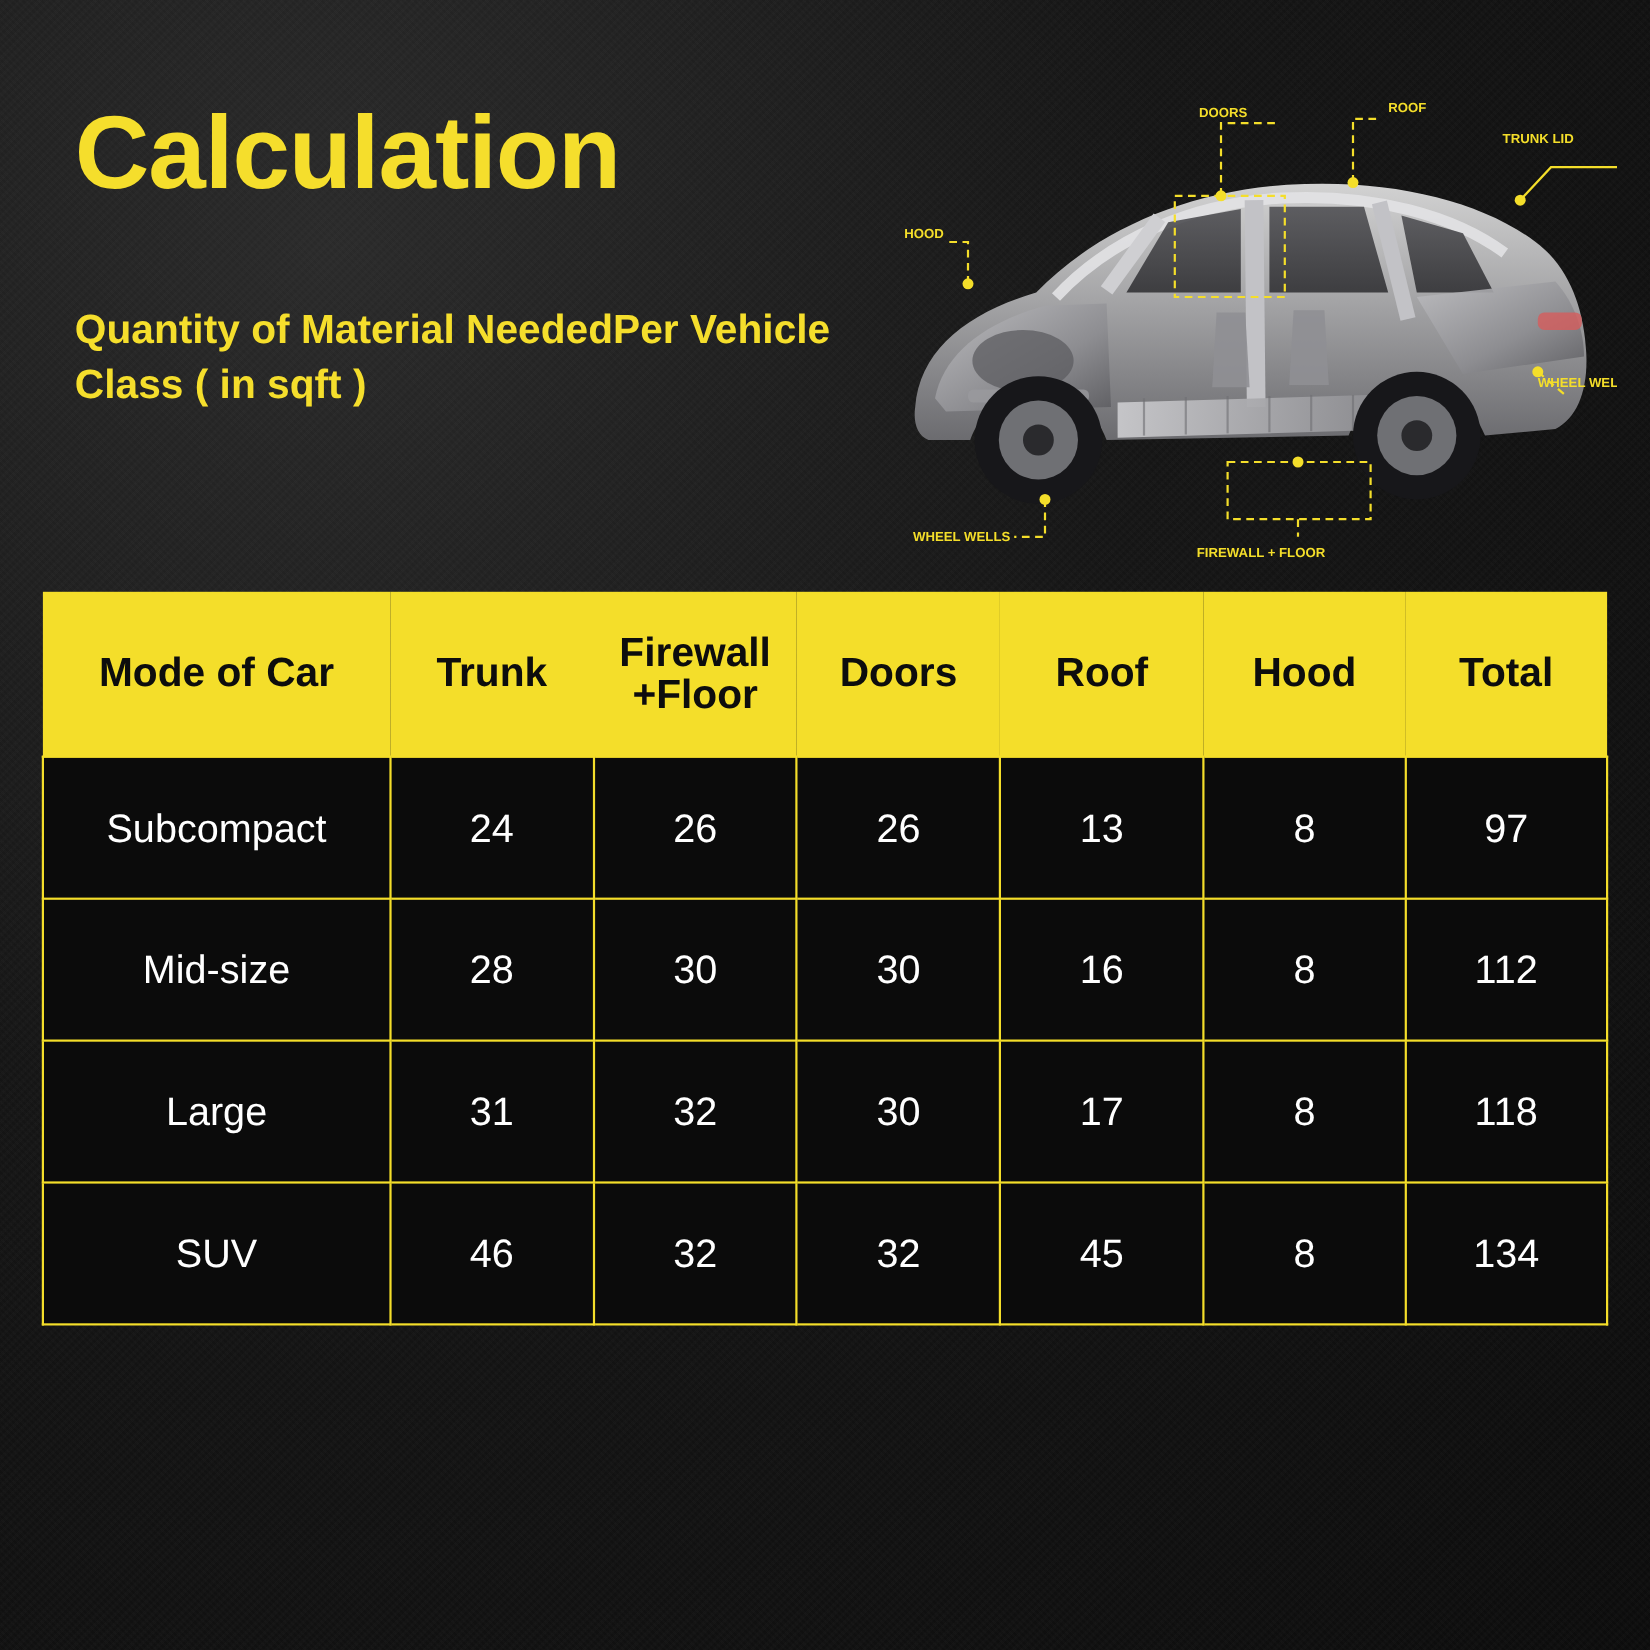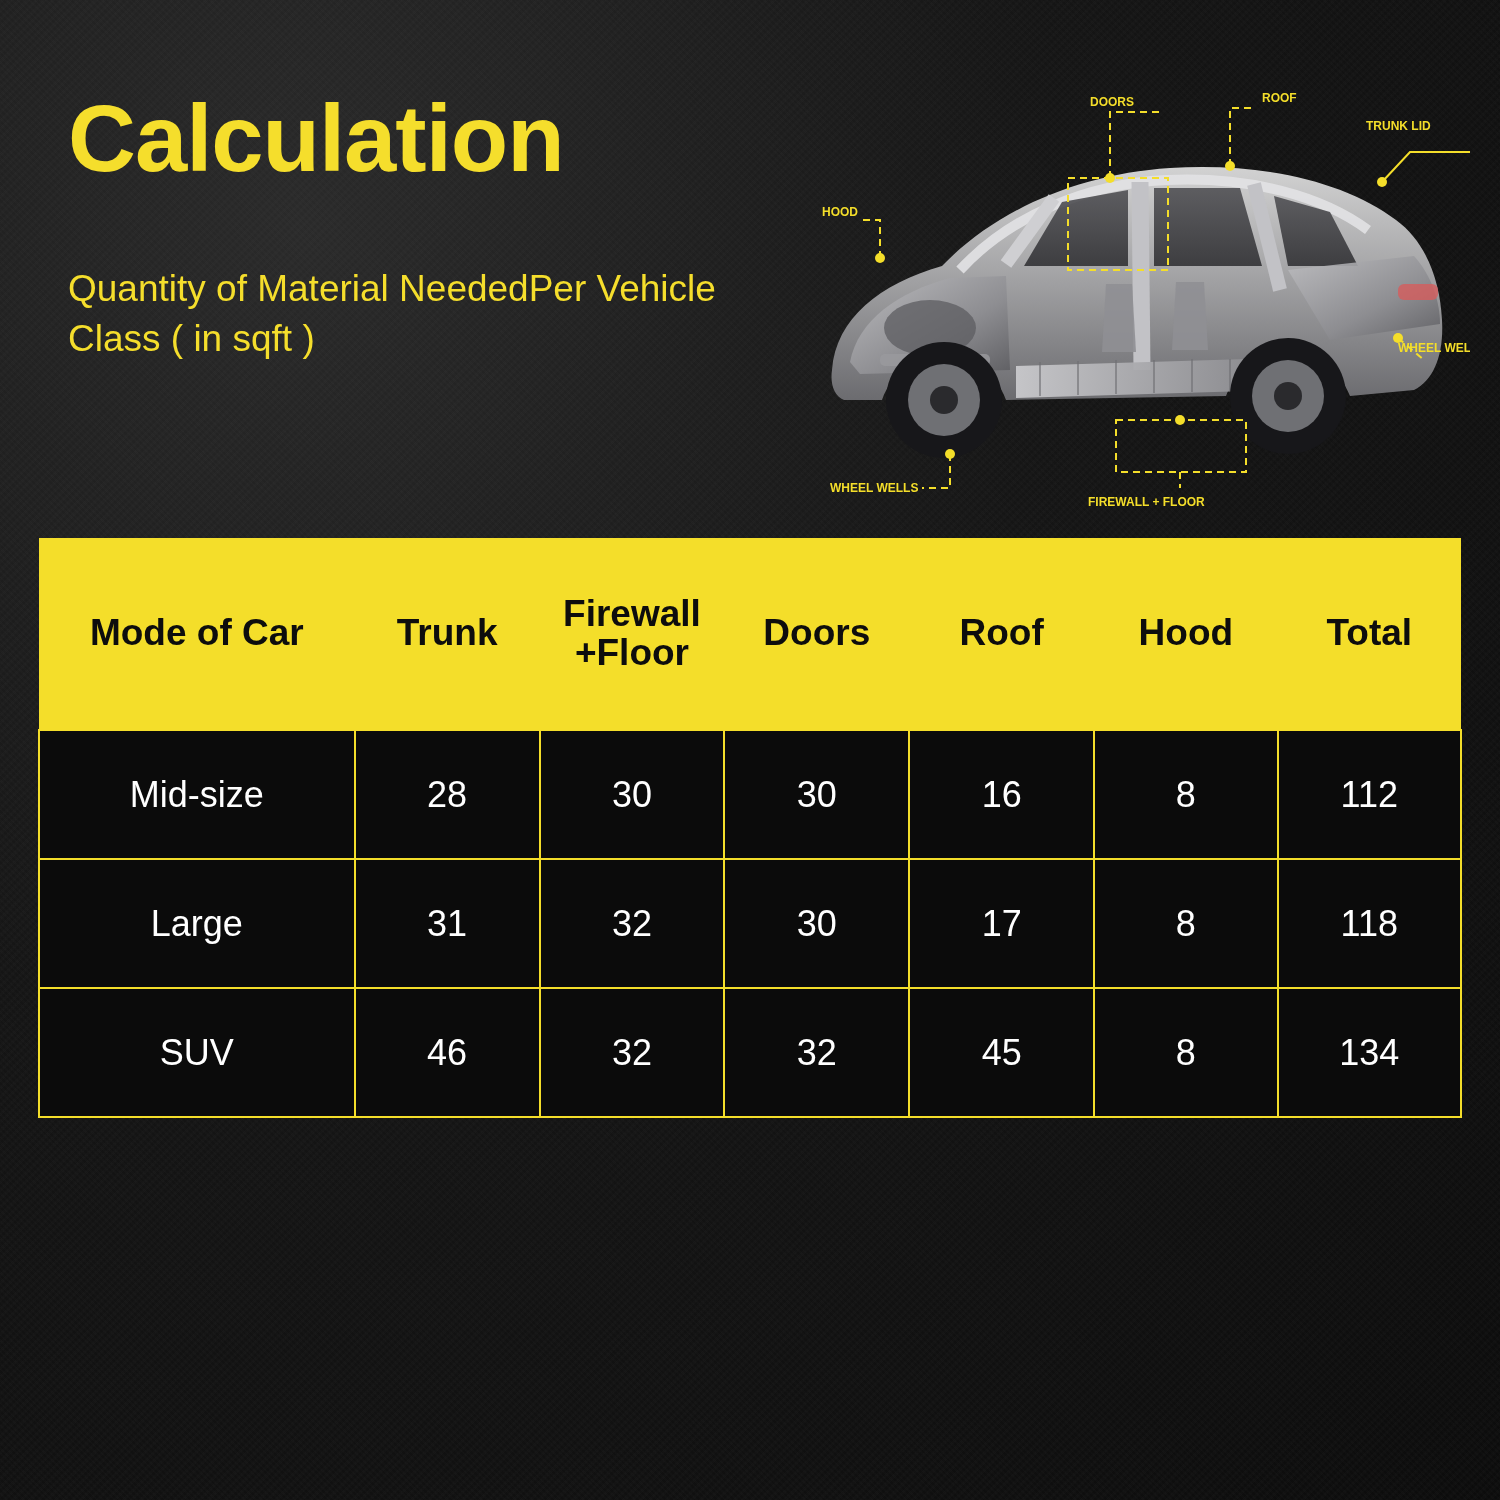--- a/index.html
+++ b/index.html
@@ -30,24 +30,24 @@
     position: absolute;
     left: 68px; top: 92px;
     font-size: 94px;
     font-weight: bold;
     letter-spacing: -1px;
     color: #F5DE2C;
     line-height: 1;
   }
   .subhead {
     position: absolute;
-    left: 68px; top: 264px;
+    left: 68px; top: 275px;
     width: 730px;
     font-size: 37px;
-    font-weight: normal;
+    font-weight: bold;
     color: #F5DE2C;
     line-height: 1.35;
   }
 
   
   .car-wrap {
     position: absolute;
     left: 810px; top: 70px;
     width: 660px; height: 440px;
   }
@@ -63,21 +63,21 @@
     width: 100%;
     border-collapse: collapse;
     table-layout: fixed;
   }
   thead th {
     background: #F4DE2A;
     color: #0d0d0d;
     font-size: 37px;
     font-weight: bold;
     padding: 26px 16px;
-    height: 192px;
+    height: 150px;
     vertical-align: middle;
     text-align: center;
     line-height: 1.05;
     border: none;
   }
   thead th.first { text-align: center; }
   tbody td {
     border: 2px solid #F4DE2A;
     color: #ffffff;
     font-size: 36px;
@@ -244,20 +244,29 @@
           <th>
             <span>Hood</span>
           </th>
           <th>
             <span>Total</span>
           </th>
         </tr>
       </thead>
       <tbody>
         <tr>
+          <td class="label">Subcompact</td>
+          <td>24</td>
+          <td>26</td>
+          <td>26</td>
+          <td>13</td>
+          <td>8</td>
+          <td>97</td>
+        </tr>
+        <tr>
           <td class="label">Mid-size</td>
           <td>28</td>
           <td>30</td>
           <td>30</td>
           <td>16</td>
           <td>8</td>
           <td>112</td>
         </tr>
         <tr>
           <td class="label">Large</td>

